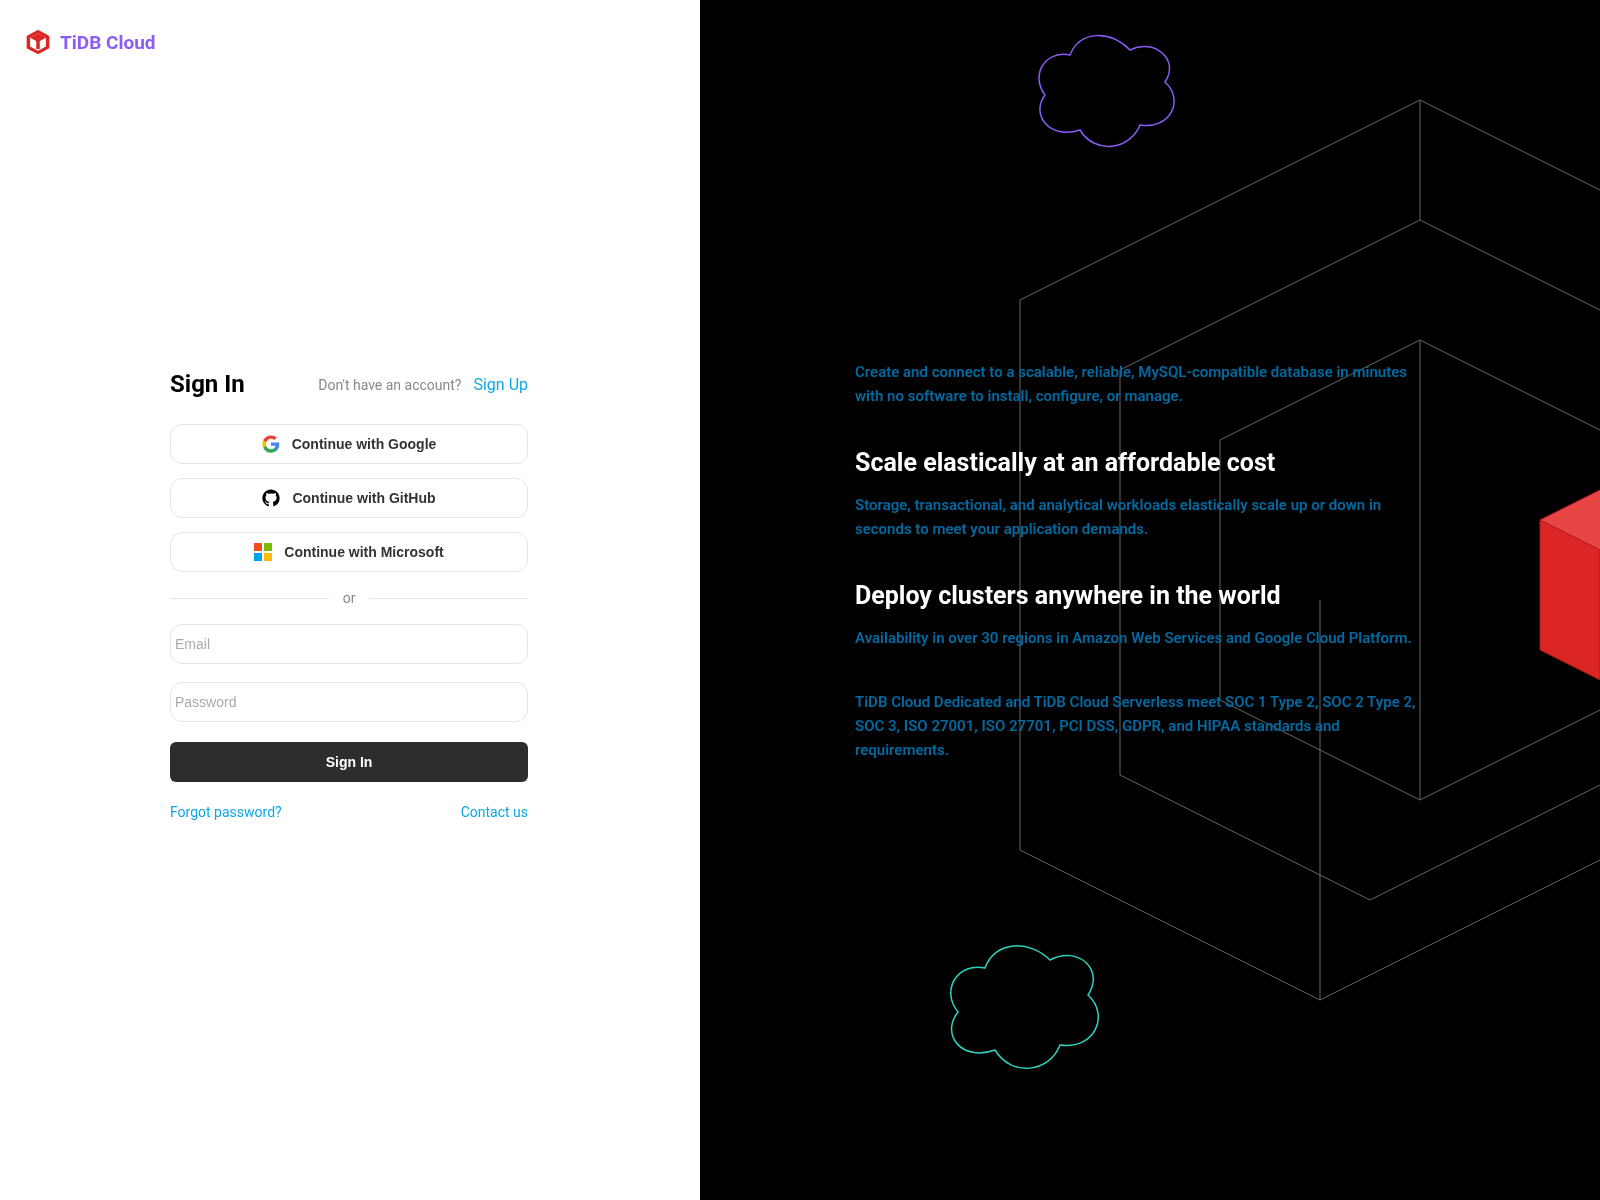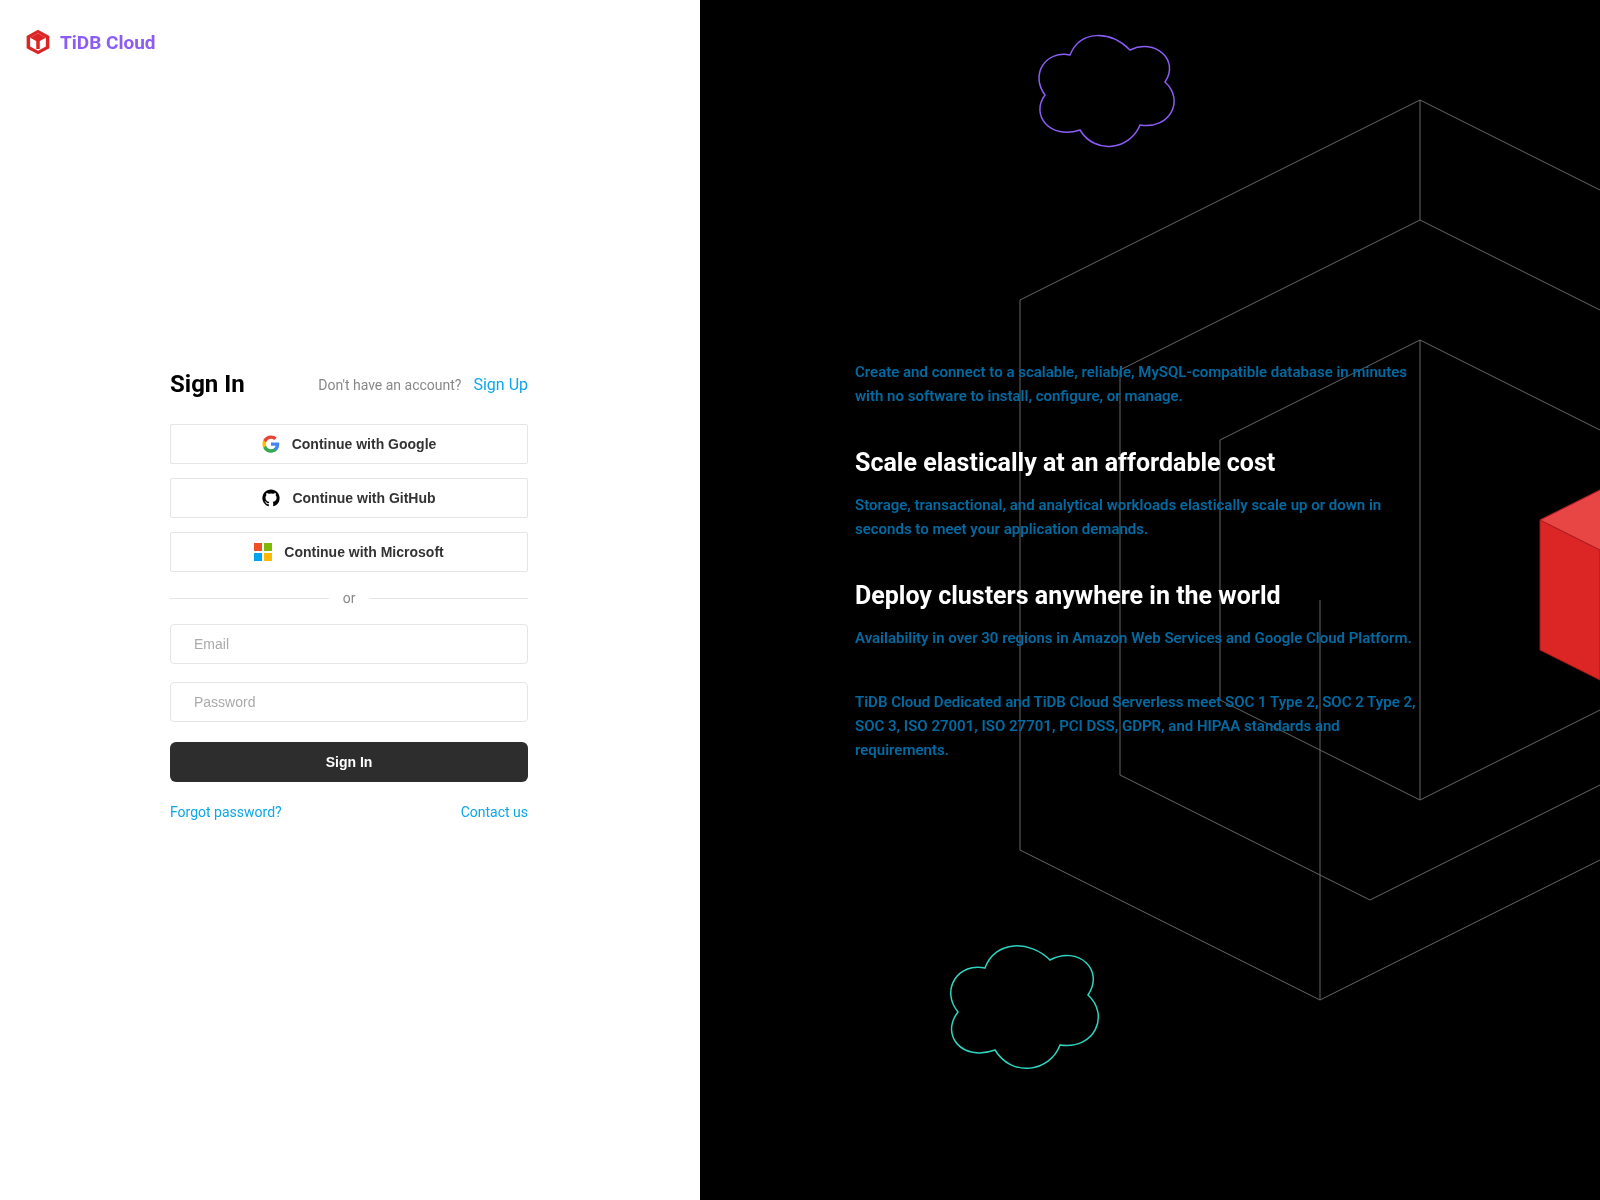--- a/index.html
+++ b/index.html
@@ -62,21 +62,21 @@
 .signup-link {
   color: #0ca6e9;
   text-decoration: none;
   margin-left: 8px;
   text-align: right;
 }
 .sso-button {
   width: 100%;
   height: 40px;
   border: 1px solid #e5e5e5;
-  border-radius: 2px;
+  border-radius: 12px;
   background: #fff;
   display: flex;
   align-items: center;
   justify-content: center;
   gap: 12px;
   font-size: 14px;
   font-weight: 600;
   color: #333;
   cursor: pointer;
   margin-bottom: 14px;
@@ -103,22 +103,22 @@
   content: "";
   flex: 1;
   height: 1px;
   background: #e5e5e5;
 }
 .divider span { padding: 0 14px; }
 .text-input {
   width: 100%;
   height: 40px;
   border: 1px solid #e5e5e5;
-  border-radius: 4px;
-  padding: 0 23px;
+  border-radius: 12px;
+  padding: 0 4px;
   font-size: 14px;
   color: #333;
   margin-bottom: 18px;
 }
 .text-input::placeholder { color: #aaa; }
 .submit-button {
   width: 100%;
   height: 40px;
   background: #2d2d2d;
   color: #fff;

